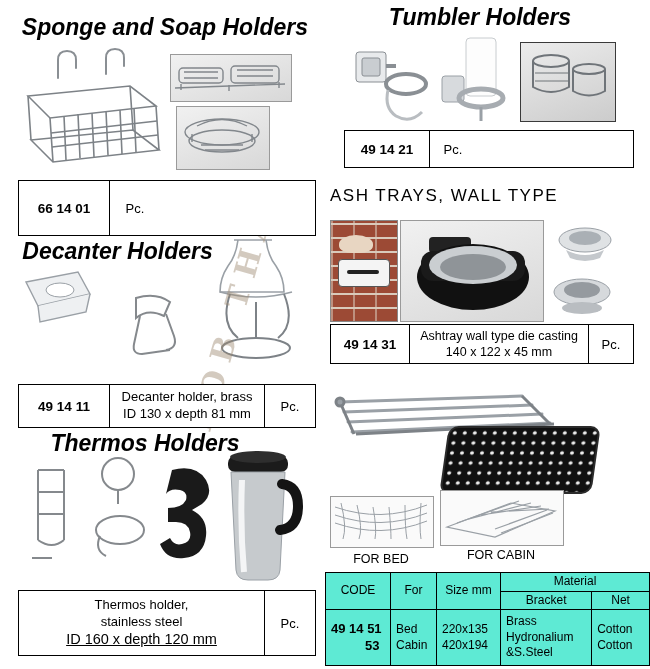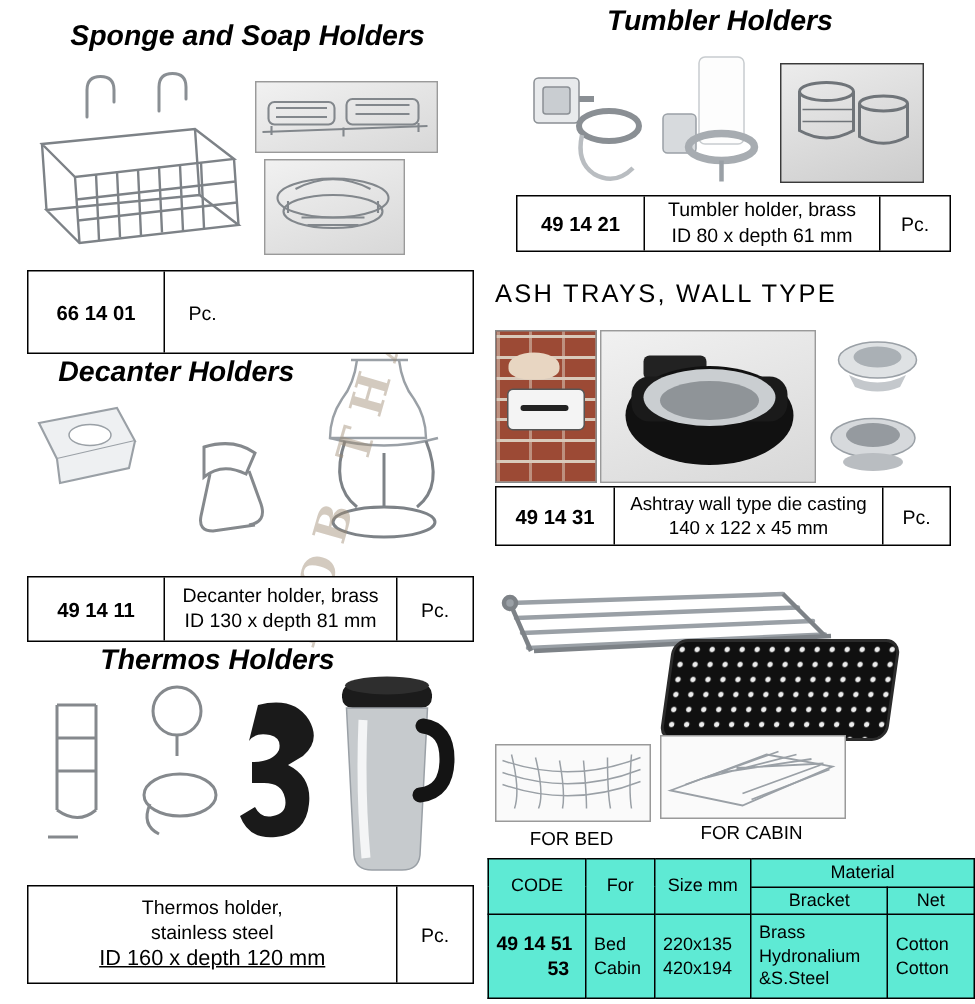--- a/index.html
+++ b/index.html
@@ -1,18 +1,18 @@
 <!DOCTYPE html>
 <html><head>
 <meta charset="utf-8">
 <style>
   html,body{margin:0;padding:0;background:#fff;}
   body{font-family:"Liberation Sans",sans-serif;color:#000;}
   #page{position:relative;width:650px;height:669px;background:#fff;overflow:hidden;}
-  .sec-title{position:absolute;font-weight:700;font-style:italic;font-size:19px;text-align:center;z-index:2;white-space:nowrap;}
+  .sec-title{position:absolute;font-weight:700;font-style:italic;font-size:23px;text-align:center;z-index:2;white-space:nowrap;}
   .caps-title{position:absolute;font-size:17px;font-weight:400;letter-spacing:1.5px;z-index:2;white-space:nowrap;}
   .photo{position:absolute;z-index:1;}
   .framed{border:1px solid #9a9a9a;background:linear-gradient(160deg,#f1f1f1,#d8d8d8);}
   .framed-dark{border:1px solid #3a3a3a;background:linear-gradient(160deg,#ececec,#cccccc);}
   .wm{position:absolute;left:70px;top:290px;width:330px;text-align:center;transform:rotate(-74deg);font-family:"DejaVu Serif",serif;font-weight:700;font-size:30px;letter-spacing:10px;color:rgba(158,138,114,0.45);z-index:2;pointer-events:none;white-space:nowrap;}
   .ptable{position:absolute;display:flex;border:1px solid #000;background:#fff;z-index:3;}
   .pcell{display:flex;flex-direction:column;justify-content:center;align-items:center;text-align:center;padding:2px 3px;}
   .pcell + .pcell{border-left:1px solid #000;}
   .code-text{font-weight:700;font-size:13.5px;white-space:nowrap;}
   .desc-cell{flex:1;font-size:13px;line-height:1.3;}
@@ -212,24 +212,20 @@
         <ellipse cx="68" cy="26" rx="16" ry="5" stroke-width="2"></ellipse>
         <path d="M52 26 v22 q16 9 32 0 v-22" stroke-width="2"></path>
       </g>
     </svg>
   </div>
 
   <div class="ptable" style="left:344px;top:130px;width:288px;height:36px;">
     <div class="pcell" style="width:78px;justify-content:center;">
       <span class="code-text">49 14 21</span>
     </div>
-    <div class="pcell desc-cell">
-      <div>Tumbler holder, brass</div>
-      <div>ID 80 x depth 61 mm</div>
-    </div>
     <div class="pcell unit-cell" style="width:40px;">
       <span>Pc.</span>
     </div>
   </div>
 
   <div class="caps-title" style="left:330px;top:186px;">ASH TRAYS, WALL TYPE</div>
 
   <div class="photo brick" style="left:330px;top:220px;width:66px;height:100px;">
     <div style="position:absolute;left:8px;top:14px;width:34px;height:18px;background:#e8d6c2;border-radius:50% 50% 40% 40%;"></div>
     <div style="position:absolute;left:7px;top:38px;width:50px;height:26px;background:#f4f4f4;border:1px solid #555;border-radius:4px;">

